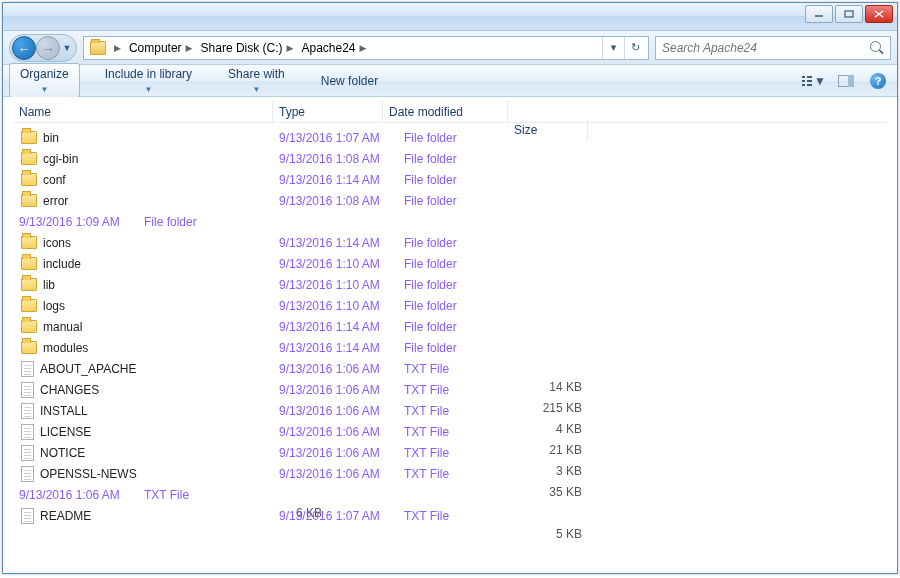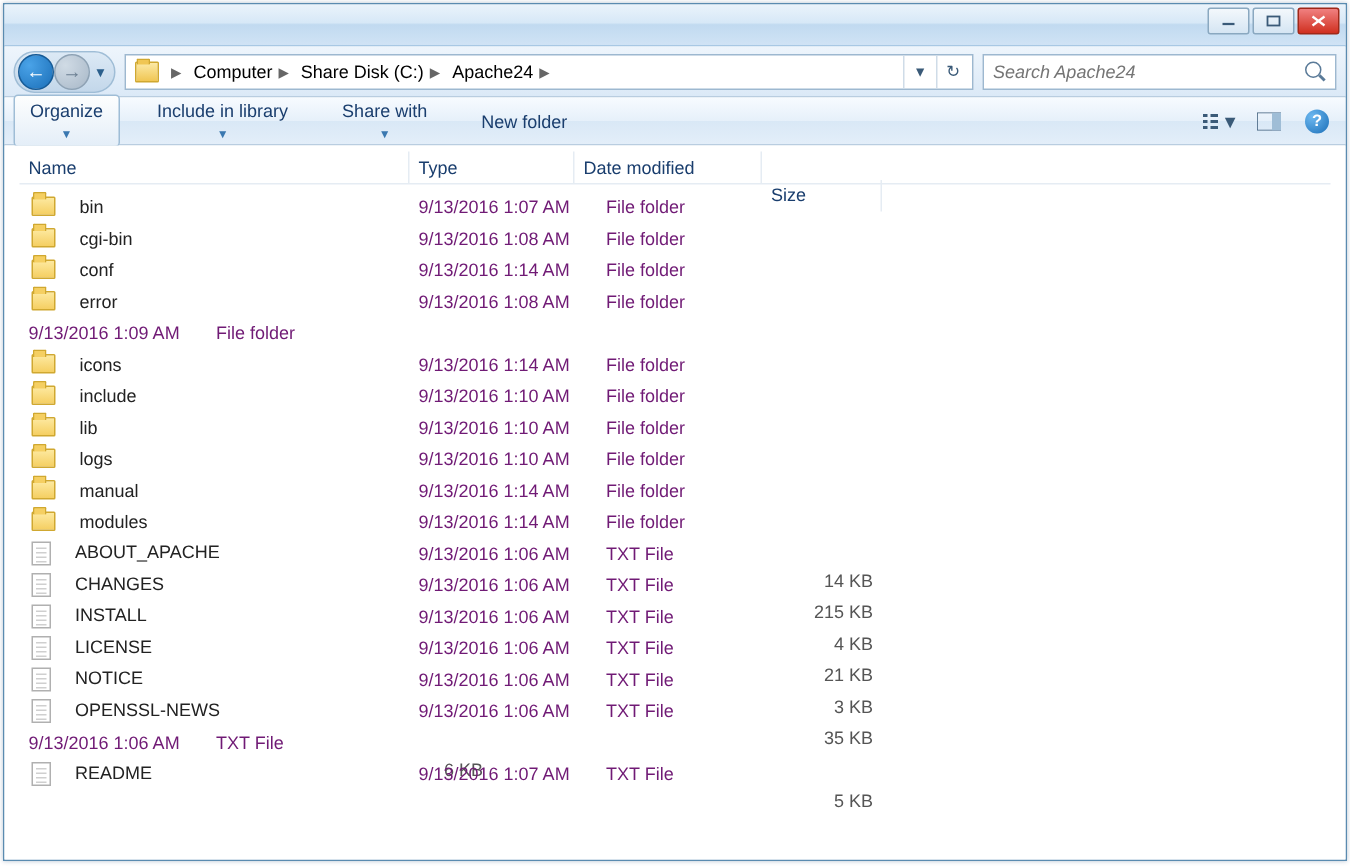--- a/index.html
+++ b/index.html
@@ -182,22 +182,22 @@
   .col.size { flex:0 0 80px; text-align:right;margin-top:37px; }
   .headers .col { border-right:1px solid #e5ecf3; height:100%; display:flex;align-items:center; }
   .headers .col.size{justify-content:flex-start;}
   .filelist { padding-top:4px; }
   .row {
     display:flex; align-items:center;
     height:21px;
     color:#222;
     cursor:pointer;
   }
-  .row .col.name { display:flex;gap:16px; padding-left:8px; }
-  .row .col.date, .row .col.type { color:#701a75; }
+  .row .col.name { display:flex;align-items:center; gap:6px; padding-left:8px; }
+  .row .col.date, .row .col.type { color:#8b5cf6; }
   .row .col.size { color:#555; }
   .ico-folder {
     width:16px;height:13px;
     background: linear-gradient(to bottom,#fde9a0 0%, #f5cf62 100%);
     border:1px solid #d0a830;border-radius:1px;position:relative;
   }
   .ico-folder::before{
     content:"";position:absolute;top:-4px;left:0;width:7px;height:4px;
     background:#f5cf62;border:1px solid #d0a830;border-bottom:none;border-radius:1px 1px 0 0;
   }

